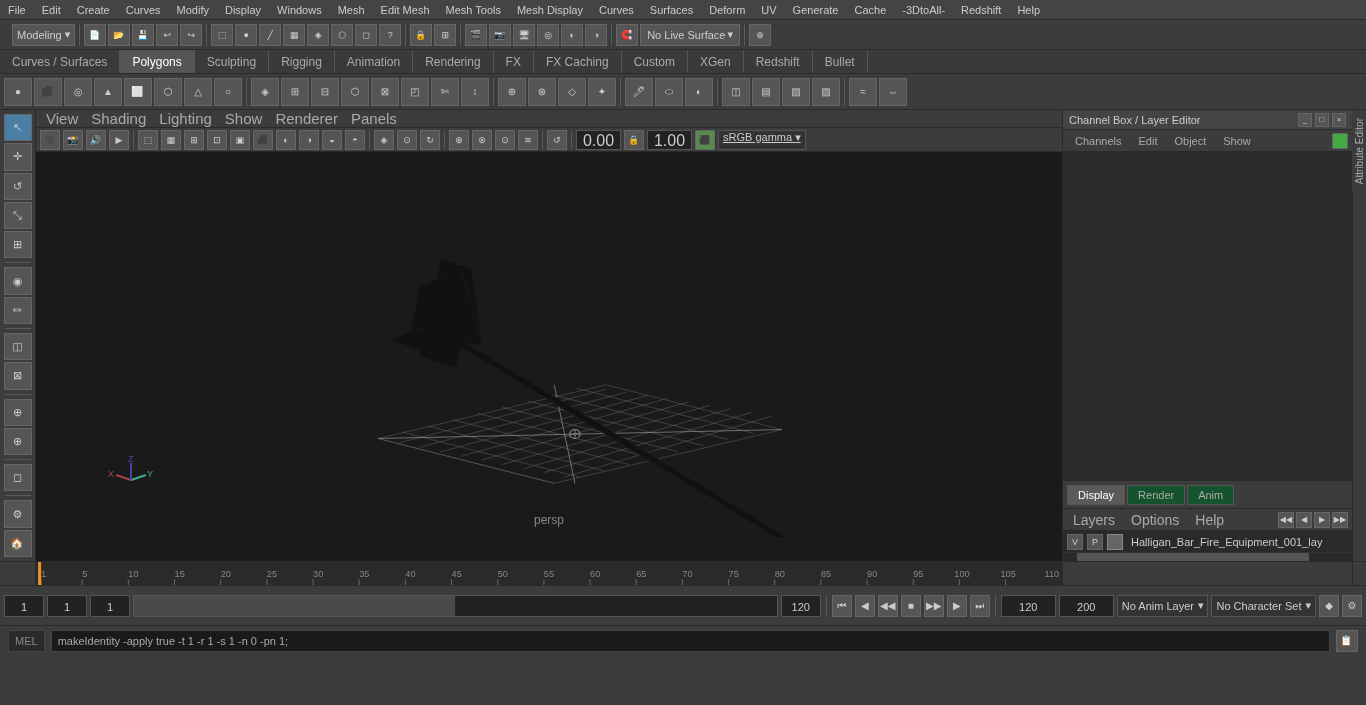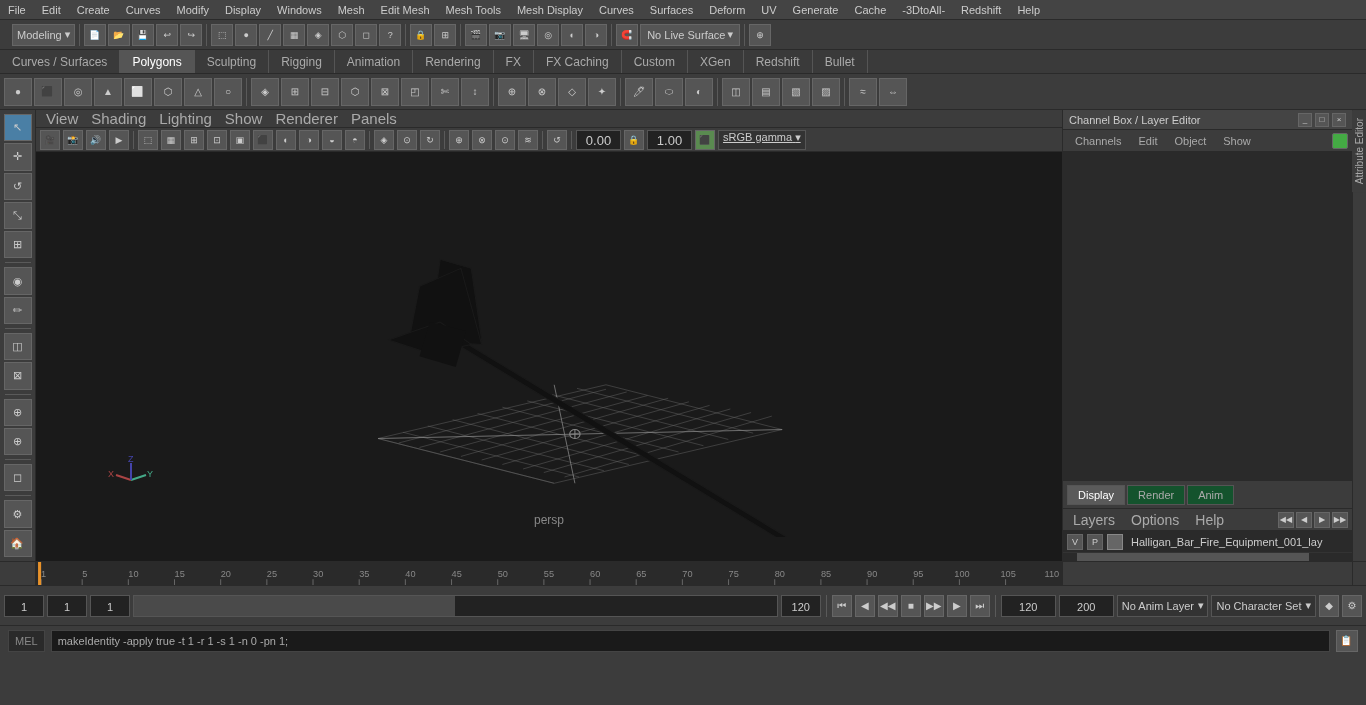--- a/index.html
+++ b/index.html
@@ -210,21 +210,21 @@
       background: #5a5a5a;
       margin: 0 1px;
     }
     .vp-value {
       background: #222;
       border: 1px solid #555;
       color: #ccc;
       height: 20px;
       width: 45px;
       text-align: center;
-      font-size: 13px;
+      font-size: 16px;
       line-height: 20px;
     }
     .vp-dropdown {
       background: #333;
       border: 1px solid #555;
       color: #ccc;
       height: 20px;
       font-size: 11px;
       padding: 0 4px;
       text-decoration: underline;

